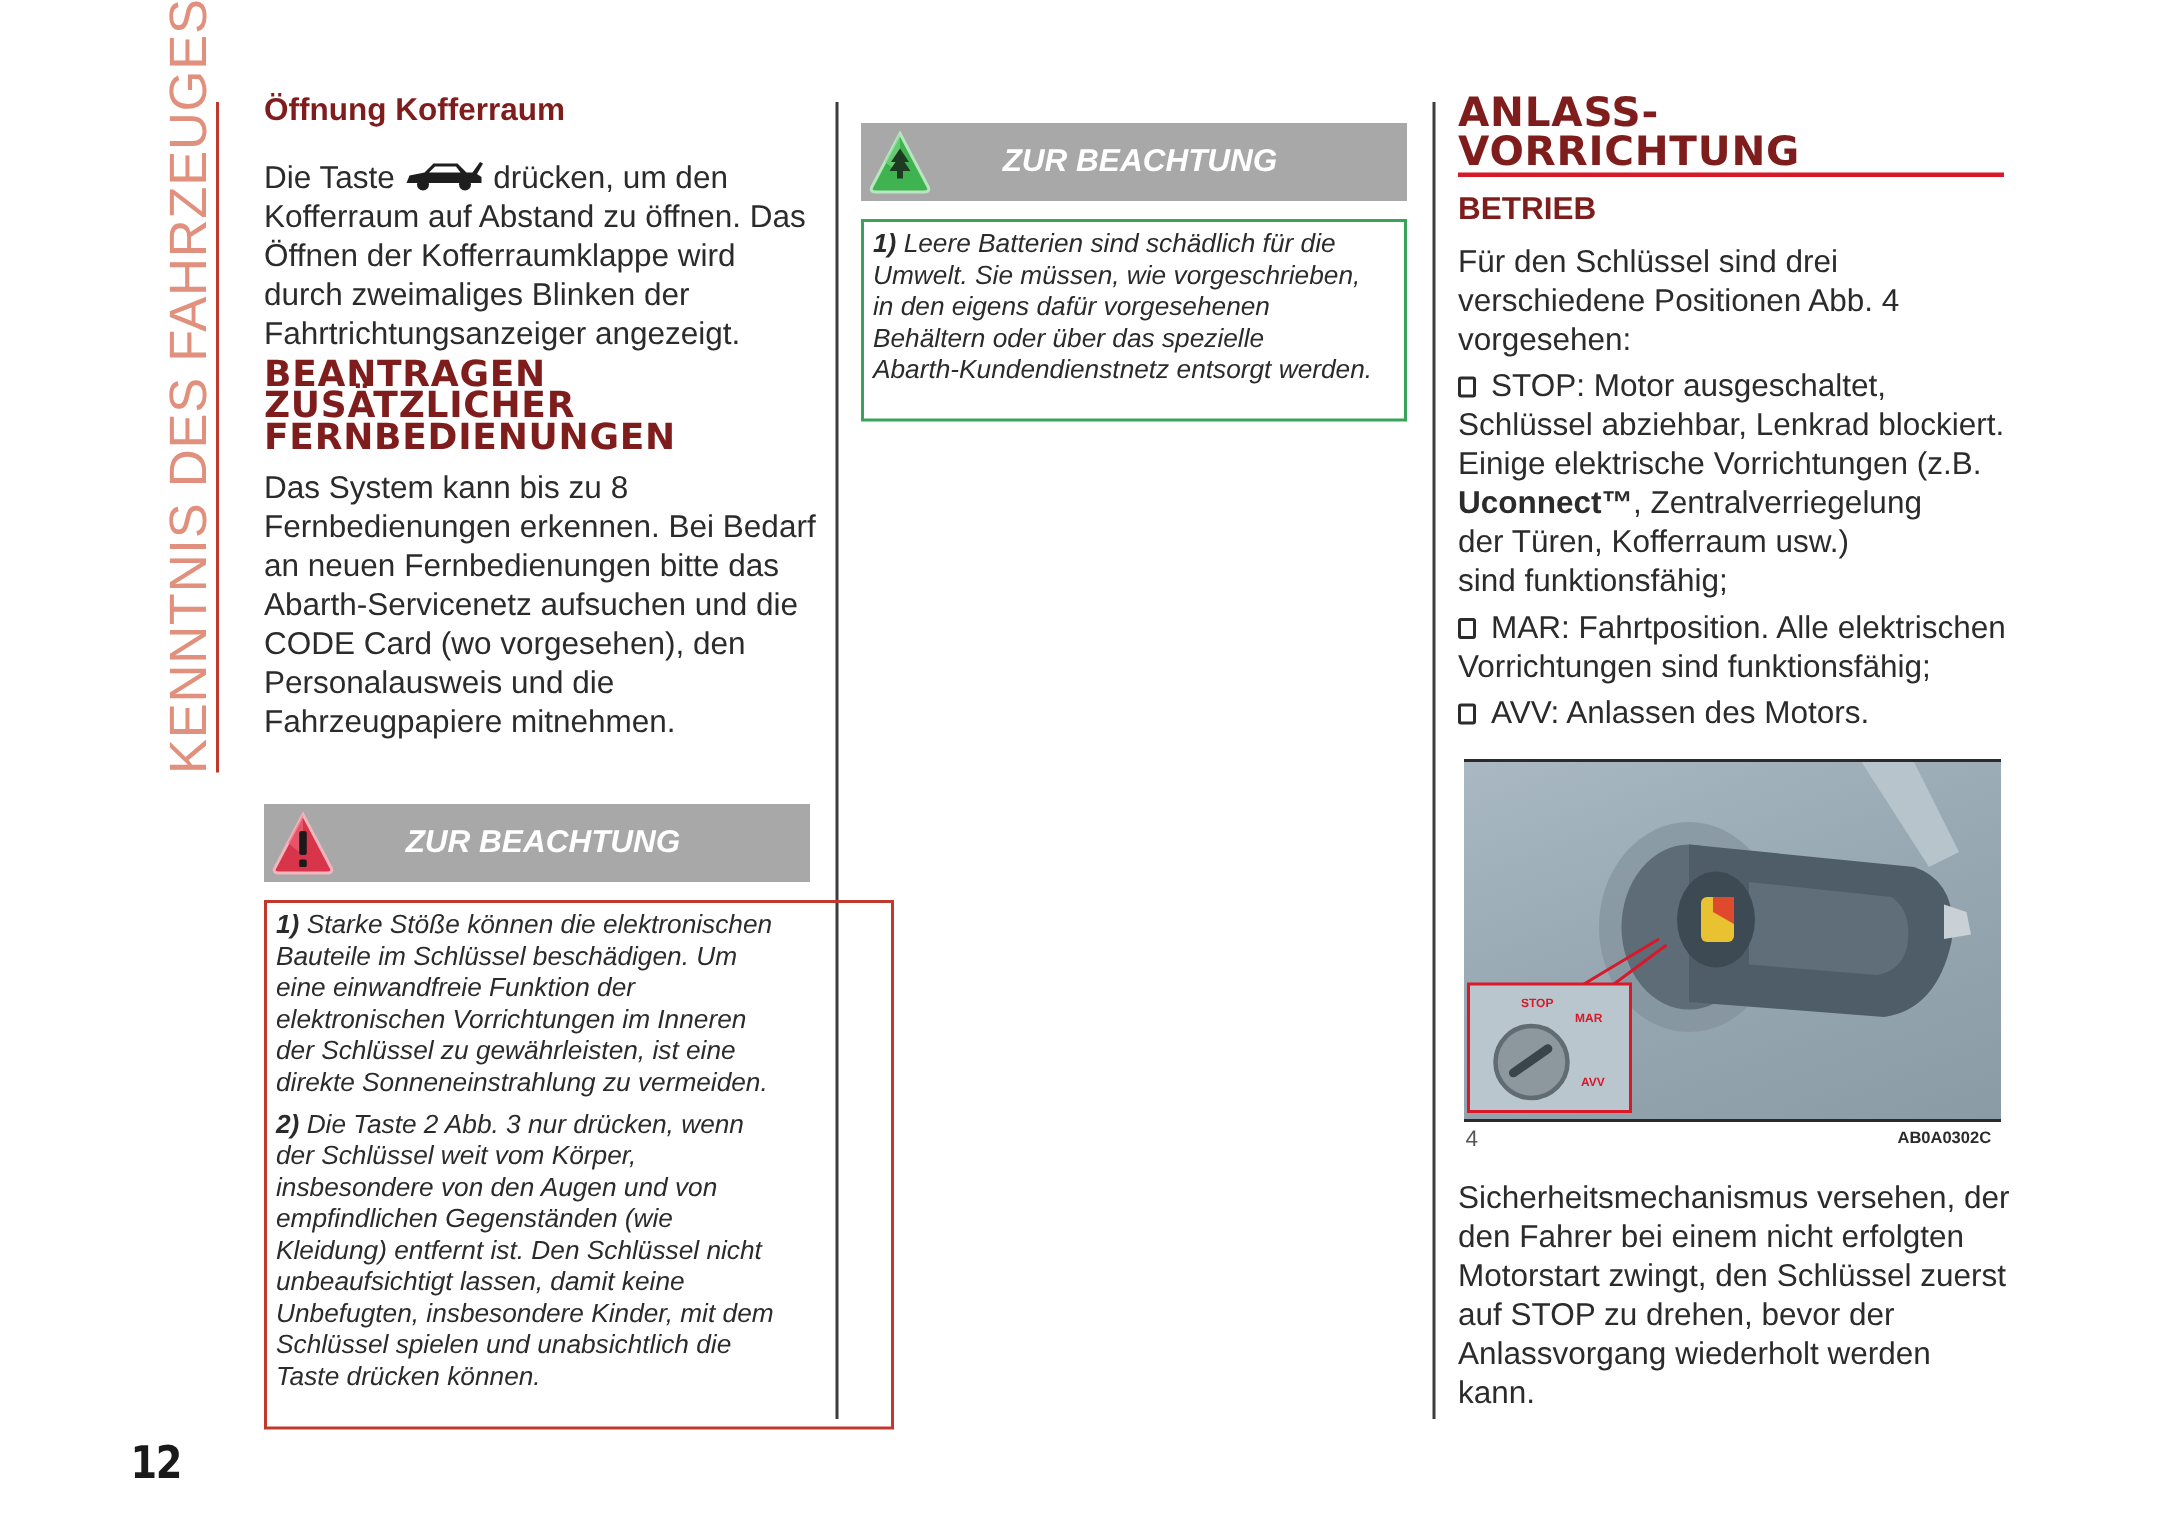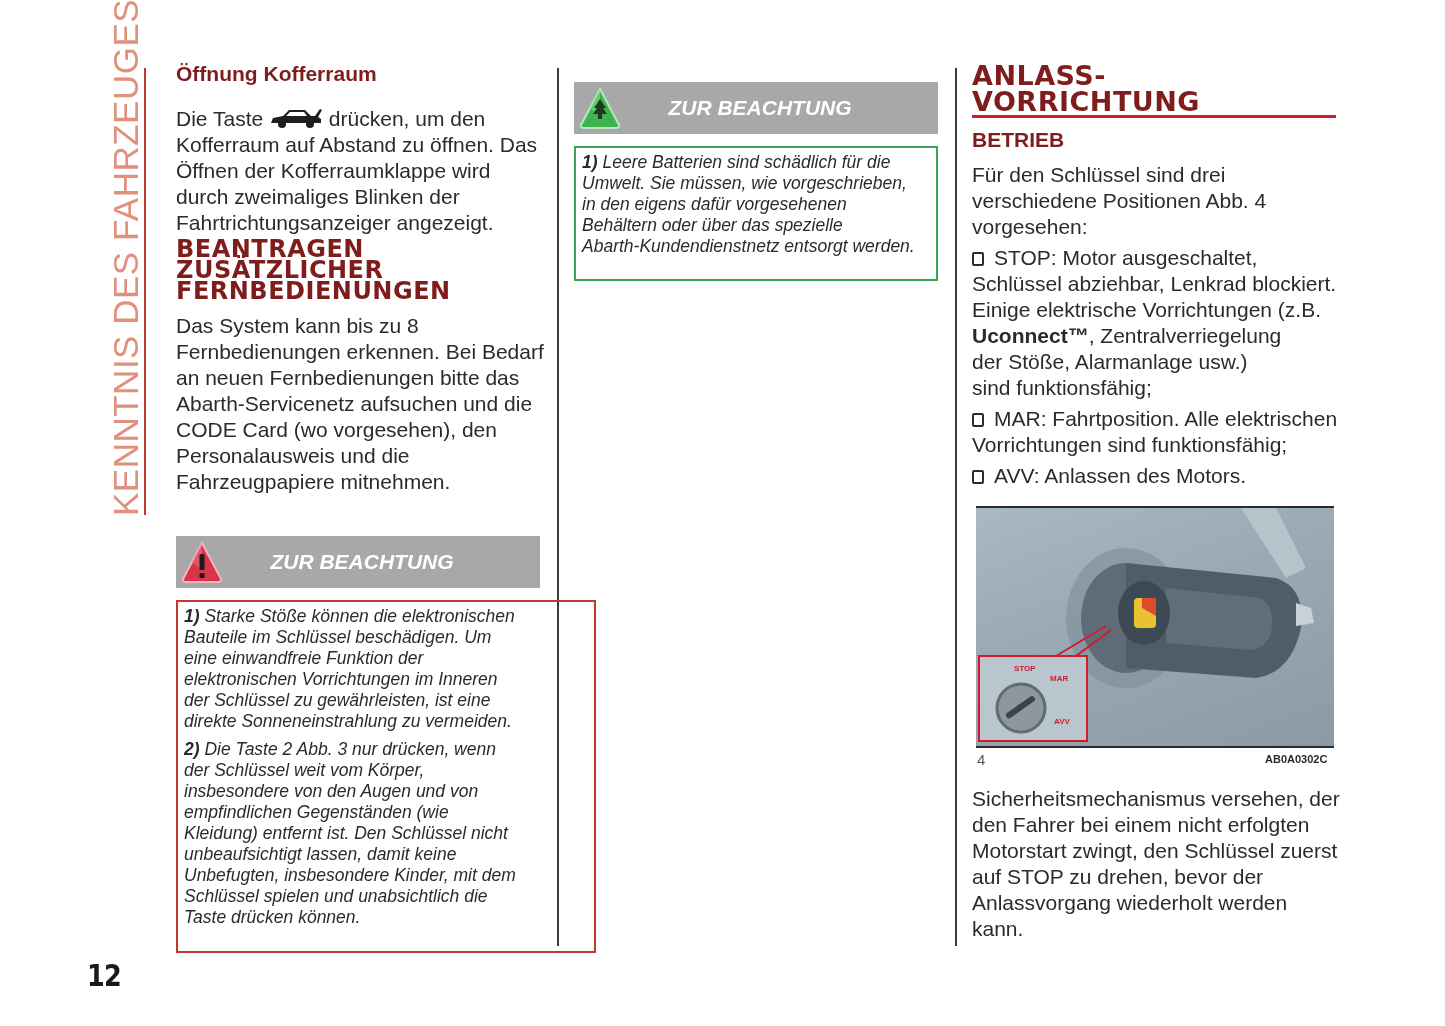--- a/index.html
+++ b/index.html
@@ -158,21 +158,21 @@
   <div>verschiedene Positionen Abb. 4</div>
   <div>vorgesehen:</div>
 </div>
 
 <div class="abs body-text" style="left:972px; top:245px; width:370px;">
   <div style="margin-bottom:5px;">
     <div><span class="bullet"></span><span>STOP: Motor ausgeschaltet,</span></div>
     <div>Schlüssel abziehbar, Lenkrad blockiert.</div>
     <div>Einige elektrische Vorrichtungen (z.B.</div>
     <div><b>Uconnect™</b><span>, Zentralverriegelung</span></div>
-    <div>der Stöße, Alarmanlage usw.)</div>
+    <div>der Türen, Kofferraum usw.)</div>
     <div>sind funktionsfähig;</div>
   </div>
   <div style="margin-bottom:5px;">
     <div><span class="bullet"></span><span>MAR: Fahrtposition. Alle elektrischen</span></div>
     <div>Vorrichtungen sind funktionsfähig;</div>
   </div>
   <div>
     <div><span class="bullet"></span><span>AVV: Anlassen des Motors.</span></div>
   </div>
 </div>

